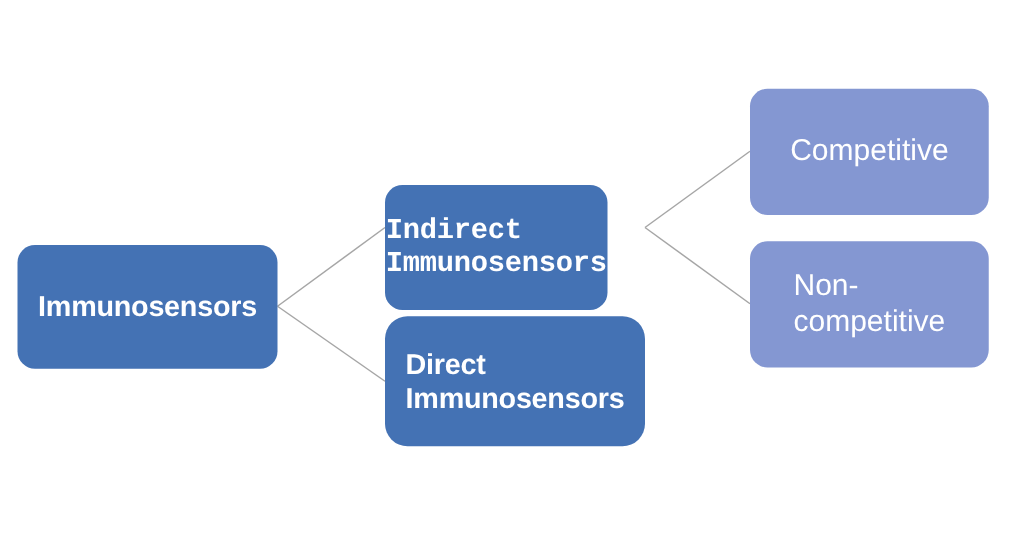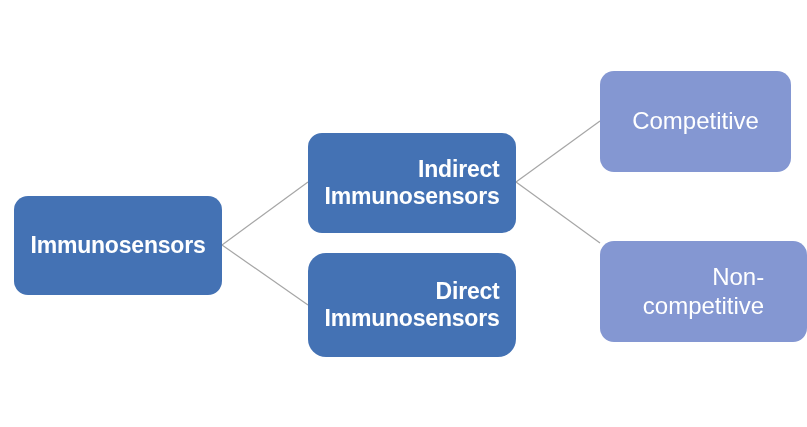--- a/index.html
+++ b/index.html
@@ -20,21 +20,21 @@
     left: 0;
     top: 0;
     width: 807px;
     height: 427px;
   }
   .node {
     position: absolute;
     display: flex;
     align-items: center;
     justify-content: center;
-    text-align: right;
+    text-align: left;
     border-radius: 14px;
     color: #ffffff;
     box-sizing: border-box;
     padding: 4px 8px;
     line-height: 1.18;
     z-index: 2;
   }
   .node-level1 {
     background: #4472b4;
     font-weight: bold;
@@ -51,30 +51,30 @@
     background: #8497d2;
     font-weight: normal;
     font-size: 24px;
     letter-spacing: 0px;
   }
   
   #node-immunosensors {
     left: 14px;  top: 196px;  width: 208px; height: 99px;
   }
   #node-indirect {
-    left: 308px; top: 133px;  width: 208px; height: 100px;
+    left: 308px; top: 148px;  width: 178px; height: 100px; font-family: Liberation Mono, monospace;
   }
   #node-direct {
     left: 308px; top: 253px;  width: 208px; height: 104px; border-radius: 18px;
   }
   #node-competitive {
     left: 600px; top: 71px;   width: 191px; height: 101px;
   }
   #node-noncompetitive {
-    left: 600px; top: 193px;  width: 207px; height: 101px; margin-top: 48px;
+    left: 600px; top: 193px;  width: 191px; height: 101px;
   }
   .node-text {
     display: block;
     white-space: pre-line;
   }
 </style>
 </head>
 <body>
 
 <div id="canvas">

